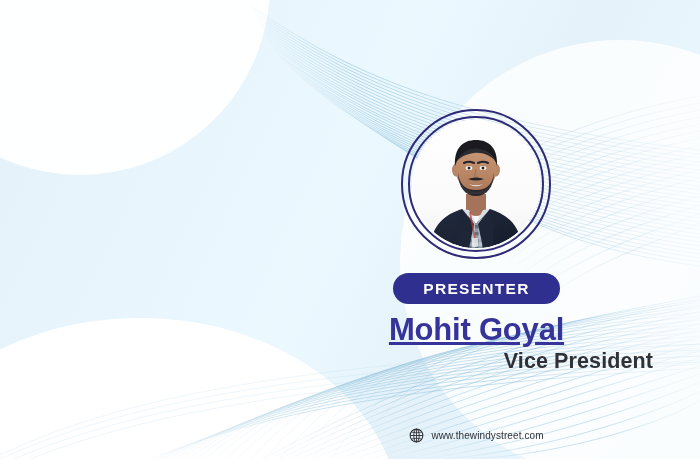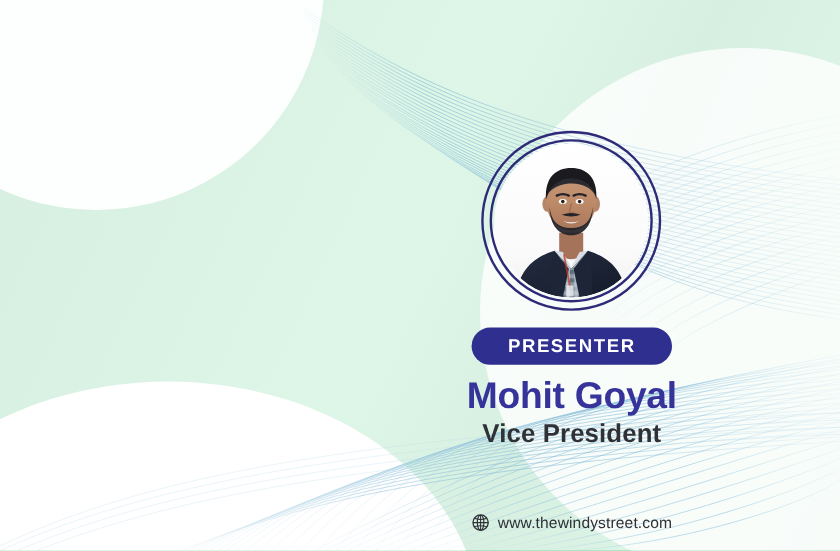--- a/index.html
+++ b/index.html
@@ -9,21 +9,21 @@
   }
   body {
     font-family: "Liberation Sans", sans-serif;
   }
 
   .card {
     position: relative;
     width: 700px;
     height: 459px;
     overflow: hidden;
-    background: #22c55e;
+    background: #7dd3fc;
   }
 
   
   .blob {
     position: absolute;
     border-radius: 50%;
     pointer-events: none;
   }
   .blob-tl {
     left: -110px;
@@ -123,28 +123,30 @@
     top: 313px;
     width: 353px;
     text-align: center;
   }
   .presenter-name {
     font-size: 31px;
     font-weight: bold;
     color: #36349a;
     line-height: 1.08;
     letter-spacing: -0.2px;
+    text-decoration: underline;
   }
   .role-line {
     font-size: 21.5px;
     font-weight: bold;
     color: #2f3136;
     line-height: 1.12;
     letter-spacing: 0.1px;
     margin-top: 3px;
+    text-align: right;
   }
   .role-line.second {
     margin-top: -1px;
   }
 
   
   .website {
     position: absolute;
     left: 300px;
     top: 428px;
@@ -154,21 +156,21 @@
     justify-content: center;
     gap: 7px;
   }
   .globe-icon {
     width: 15px;
     height: 15px;
     flex: 0 0 auto;
     display: block;
   }
   .website-url {
-    font-size: 13px;
+    font-size: 10px;
     color: #2f3136;
     letter-spacing: 0.1px;
   }
 </style>
 </head>
 <body>
 
 <div class="card">
 
   <div class="wash-diag"></div>

